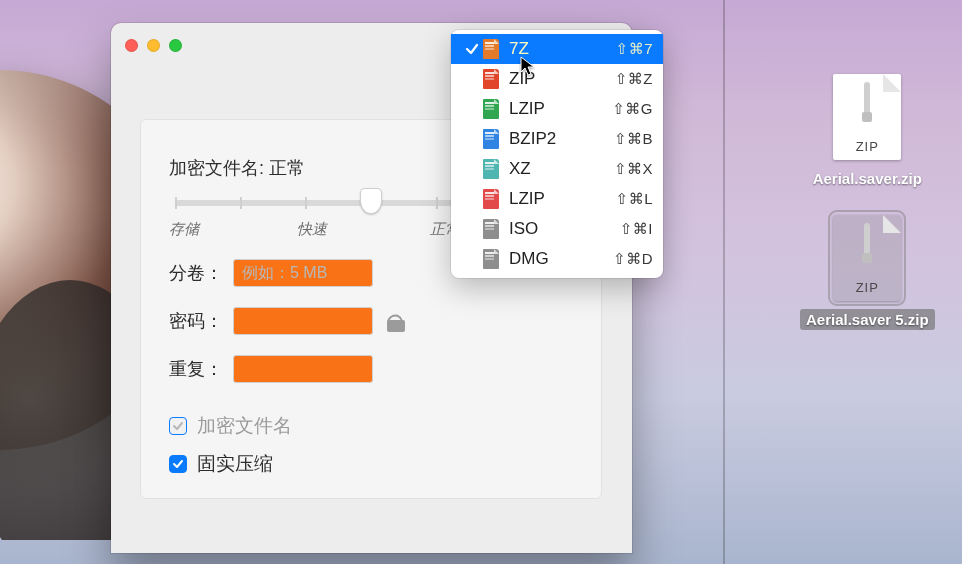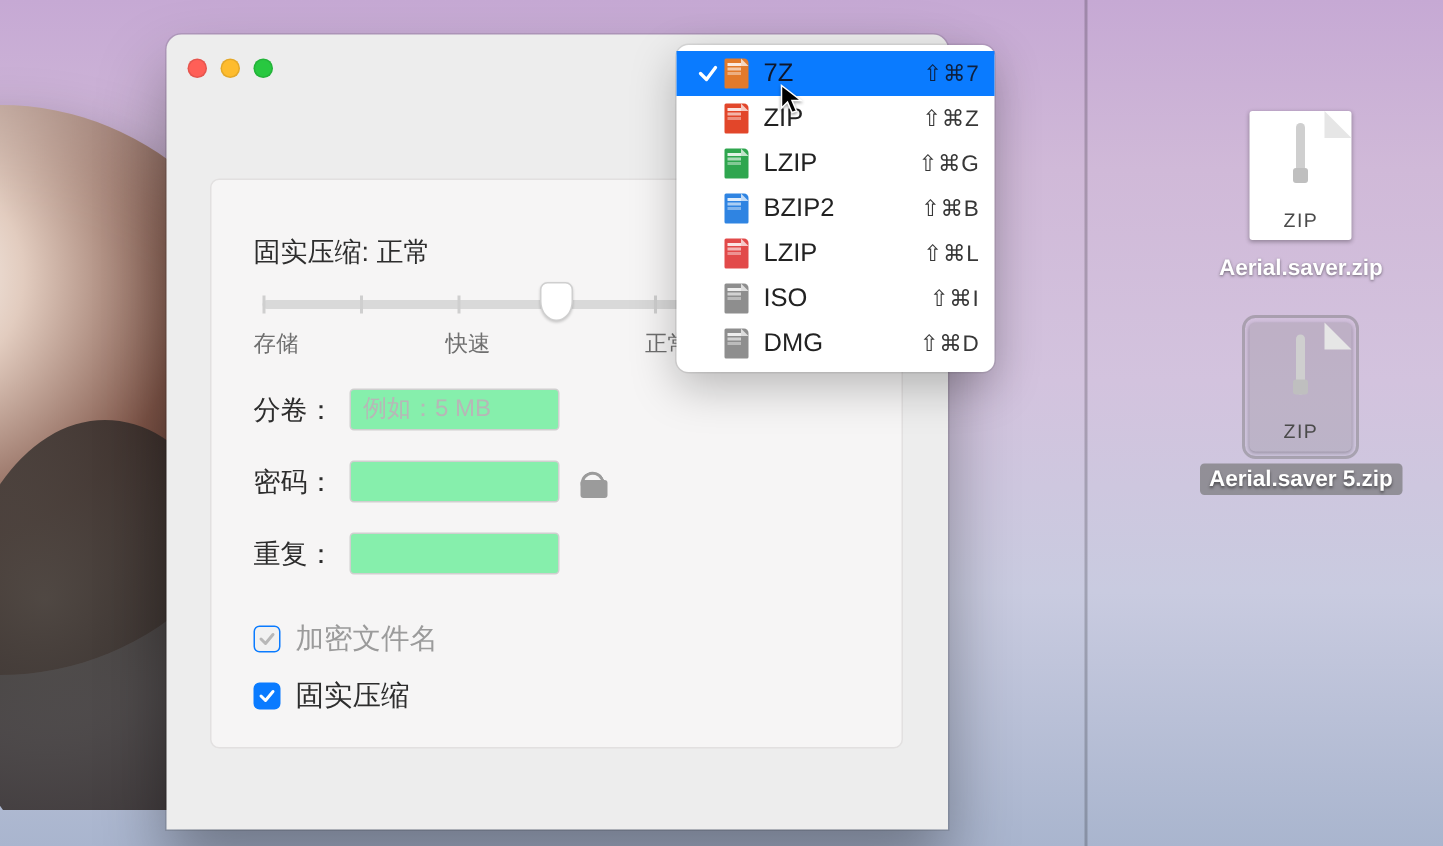--- a/index.html
+++ b/index.html
@@ -38,41 +38,41 @@
 .dot.yellow { background: #febc2e; box-shadow: inset 0 0 0 1px rgba(0,0,0,.1); }
 .dot.green { background: #28c840; box-shadow: inset 0 0 0 1px rgba(0,0,0,.1); }
 
 .panel {
   position: absolute; left: 29px; top: 96px; width: 462px; height: 380px;
   background: #f6f5f5; border: 1px solid #e2e0e0; border-radius: 6px;
   padding: 36px 28px 18px 28px;
 }
 
 .level-label { font-size: 18px; color: #2d2d2d; }
-.slider-wrap { margin-top: 20px; position: relative; }
+.slider-wrap { margin-top: 20px; position: relative; font-style: italic; }
 .slider-track { height: 6px; background: #d9d9d9; border-radius: 3px; margin: 0 6px; position: relative; }
 .tick { position: absolute; top: -3px; width: 2px; height: 12px; background: #cfcfcf; }
 .slider-thumb {
   position: absolute; top: -12px; width: 22px; height: 26px; transform: translateX(-50%);
   left: 50%;
 }
 .slider-thumb::before {
   content: ""; position: absolute; inset: 0;
   background: #fff; border: 1px solid #cfcfcf; border-radius: 5px 5px 50% 50%;
   box-shadow: 0 1px 2px rgba(0,0,0,.2);
 }
 .slider-labels { display: flex; justify-content: space-between; margin-top: 14px; font-size: 15px; color: #6f6f6f; }
 .slider-labels span { width: 40px; text-align: center; }
 .slider-labels span.store { width: auto; text-align: left; }
 .slider-labels span.max { width: auto; text-align: right; }
 
 .field-row { display: flex; align-items: center; margin-top: 20px; }
 .field-label { width: 64px; font-size: 18px; color: #2d2d2d; }
 .text-input {
-  width: 140px; height: 28px; background: #86efac; border: 1px solid #cfcfcf;
+  width: 140px; height: 28px; background: #f97316; border: 1px solid #cfcfcf;
   border-radius: 3px; font-size: 16px; padding: 0 8px; color: #333;
   outline: none;
 }
 .text-input::placeholder { color: #b7b7b7; }
 
 .lock-icon {
   width: 18px; height: 22px; margin-left: 14px; position: relative;
 }
 .lock-icon::before {
   content: ""; position: absolute; left: 2px; top: 0; width: 12px; height: 12px;
@@ -100,21 +100,21 @@
 .dropdown {
   position: absolute; left: 451px; top: 30px; width: 212px;
   background: #fff; border-radius: 8px;
   box-shadow: 0 10px 30px rgba(0,0,0,.25), 0 0 0 1px rgba(0,0,0,.08);
   padding: 4px 0;
 }
 .dd-item {
   display: flex; align-items: center; height: 30px; padding: 0 10px; font-size: 17px;
   color: #222;
 }
-.dd-item.sel { background: #0a7bff; color: #0f172a; }
+.dd-item.sel { background: #0a7bff; color: #fef9c3; }
 .check-col { width: 22px; display: flex; justify-content: center; }
 .check-col svg { width: 14px; height: 14px; }
 .fileicon {
   width: 16px; height: 20px; margin-right: 10px; position: relative;
   background: #777; border-radius: 1px 3px 1px 1px;
 }
 .fileicon::before {
   content: ""; position: absolute; left: 2px; top: 3px; width: 9px; height: 2px;
   background: rgba(255,255,255,.85); box-shadow: 0 3px 0 rgba(255,255,255,.6), 0 6px 0 rgba(255,255,255,.4);
 }
@@ -182,21 +182,21 @@
   </div>
 
   <div class="window">
     <div class="titlebar">
       <div class="dot red"></div>
       <div class="dot yellow"></div>
       <div class="dot green"></div>
     </div>
 
     <div class="panel">
-      <div class="level-label">固实压缩: 正常</div>
+      <div class="level-label">加密文件名: 正常</div>
 
       <div class="slider-wrap">
         <div class="slider-track">
           <div class="tick" style="left:0%"></div>
           <div class="tick" style="left:16.6%"></div>
           <div class="tick" style="left:33.2%"></div>
           <div class="tick" style="left:50%"></div>
           <div class="tick" style="left:66.6%"></div>
           <div class="tick" style="left:83.2%"></div>
           <div class="tick" style="left:99.5%"></div>
@@ -271,20 +271,26 @@
         <span class="dd-short">⇧⌘G</span>
       </div>
       <div class="dd-item">
         <span class="check-col"></span>
         <span class="fileicon cBzip2"></span>
         <span class="dd-name">BZIP2</span>
         <span class="dd-short">⇧⌘B</span>
       </div>
       <div class="dd-item">
         <span class="check-col"></span>
+        <span class="fileicon cXz"></span>
+        <span class="dd-name">XZ</span>
+        <span class="dd-short">⇧⌘X</span>
+      </div>
+      <div class="dd-item">
+        <span class="check-col"></span>
         <span class="fileicon cLzip"></span>
         <span class="dd-name">LZIP</span>
         <span class="dd-short">⇧⌘L</span>
       </div>
       <div class="dd-item">
         <span class="check-col"></span>
         <span class="fileicon cIso"></span>
         <span class="dd-name">ISO</span>
         <span class="dd-short">⇧⌘I</span>
       </div>

